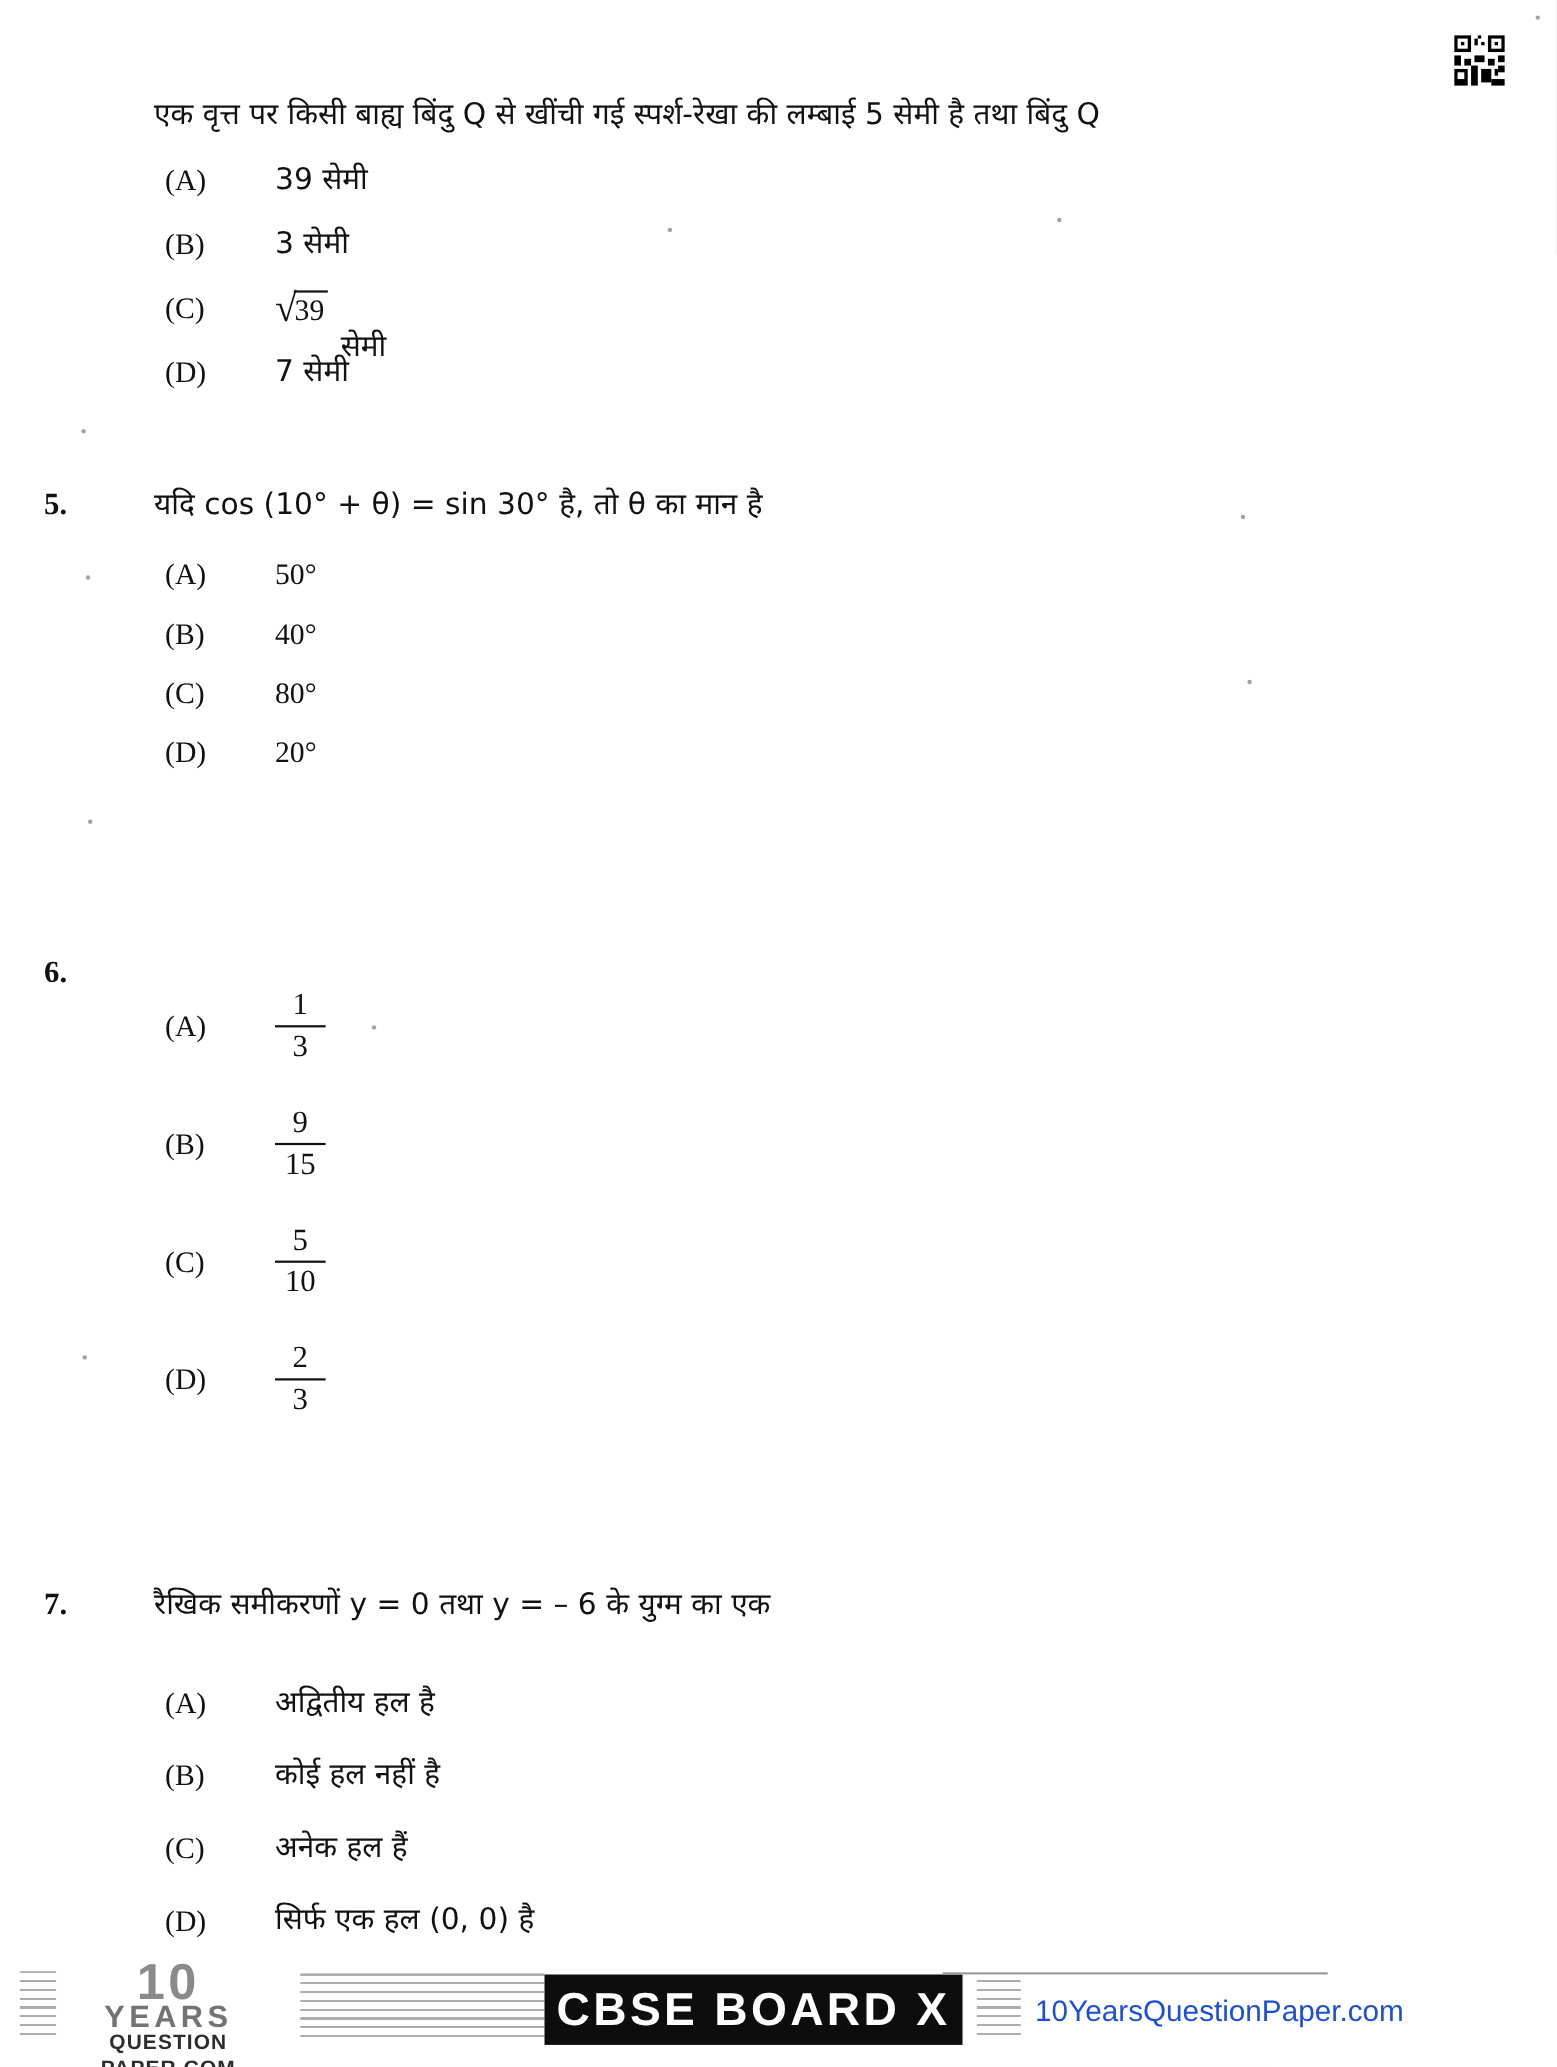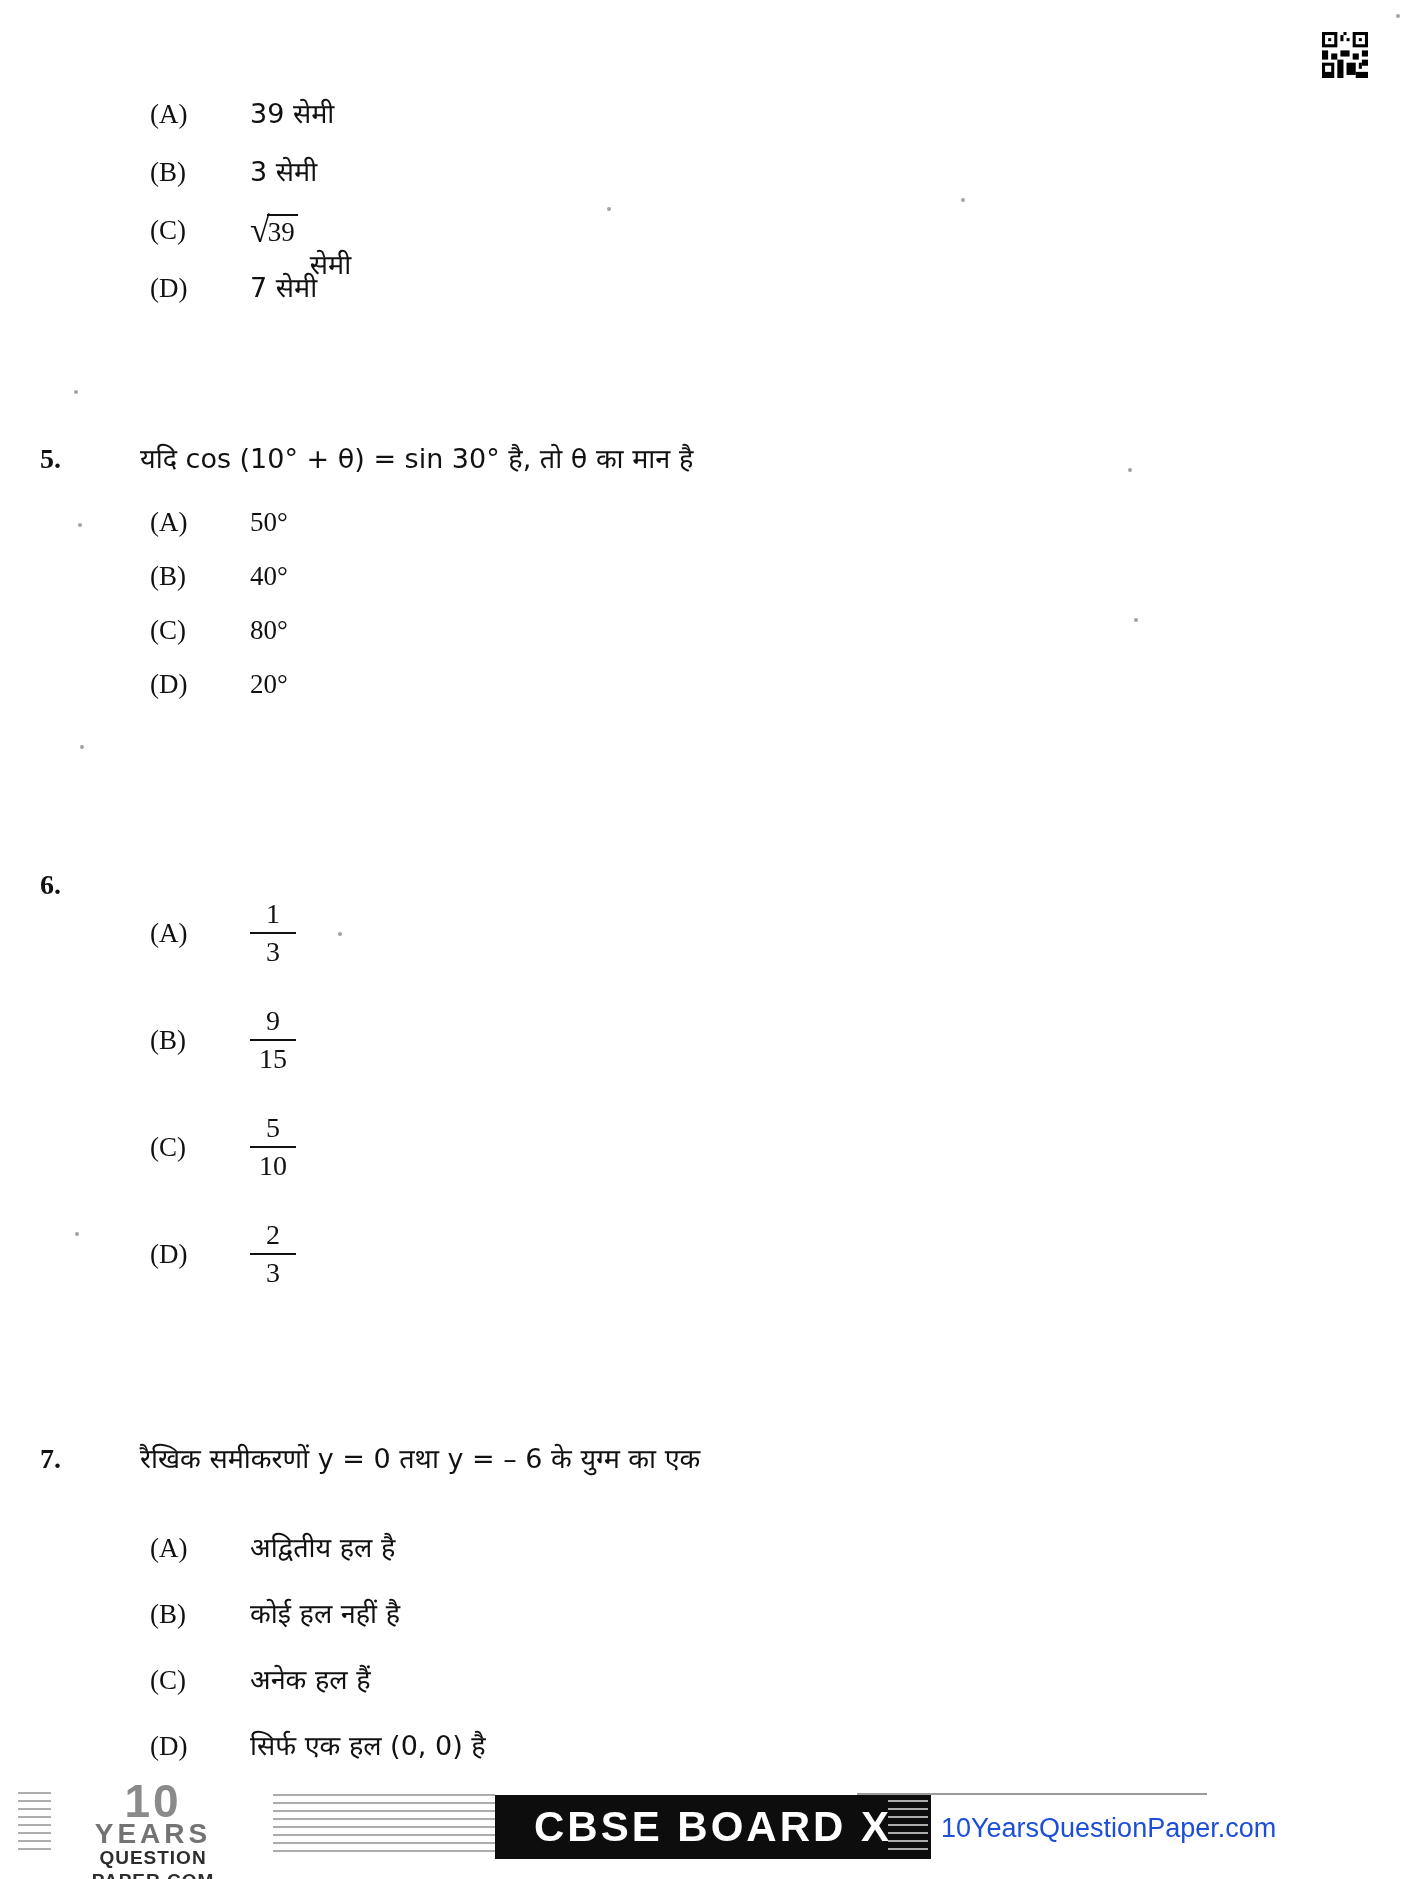--- a/index.html
+++ b/index.html
@@ -68,21 +68,21 @@
   .lines-right{left:888px;top:1800px;width:40px;height:56px;}
   .thin-rule{position:absolute;left:857px;top:1793px;width:350px;height:2px;background:#9b9b9b;}
   .logo{
     position:absolute;left:40px;top:1781px;width:226px;
     text-align:center;font-family:"Liberation Sans","DejaVu Sans",sans-serif;
   }
   .logo-10{font-size:46px;font-weight:800;color:#8a8a8a;line-height:40px;letter-spacing:3px;}
   .logo-years{font-size:28px;font-weight:700;color:#737373;line-height:25px;letter-spacing:4px;}
   .logo-qp{font-size:19px;font-weight:700;color:#2d2d2d;line-height:23px;letter-spacing:1px;}
   .cbse-box{
-    position:absolute;left:495px;top:1795px;width:436px;height:64px;
+    position:absolute;left:495px;top:1795px;width:380px;height:64px;
     background:#0d0d0d;color:#fff;
     display:flex;align-items:center;justify-content:center;
     font-family:"Liberation Sans","DejaVu Sans",sans-serif;
     font-weight:700;font-size:42px;letter-spacing:3px;
   }
   .site-text{
     position:absolute;left:941px;top:1813px;
     font-family:"Liberation Sans","DejaVu Sans",sans-serif;
     font-size:27px;font-weight:500;color:#1d4ed8;
   }
@@ -115,20 +115,21 @@
         <rect x="8" y="10" width="3" height="4"></rect>
       <rect x="12" y="10" width="1" height="2"></rect>
         <rect x="11" y="13" width="4" height="2"></rect>
         <rect x="13" y="9" width="2" height="2"></rect>
     </g>
   </svg>
 
   <section class="question" style="top:80px;">
     <div class="q-num"></div>
     <div class="q-body">
+      <div class="q-line">एक वृत्त पर किसी बाह्य बिंदु Q से खींची गई स्पर्श-रेखा की लम्बाई 5 सेमी है तथा बिंदु Q</div>
       <div class="opts opts-q4">
         <div class="opt">
           <span class="opt-label">(A)</span>
           <span class="opt-text">39 सेमी</span>
         </div>
         <div class="opt">
           <span class="opt-label">(B)</span>
           <span class="opt-text">3 सेमी</span>
         </div>
         <div class="opt">

